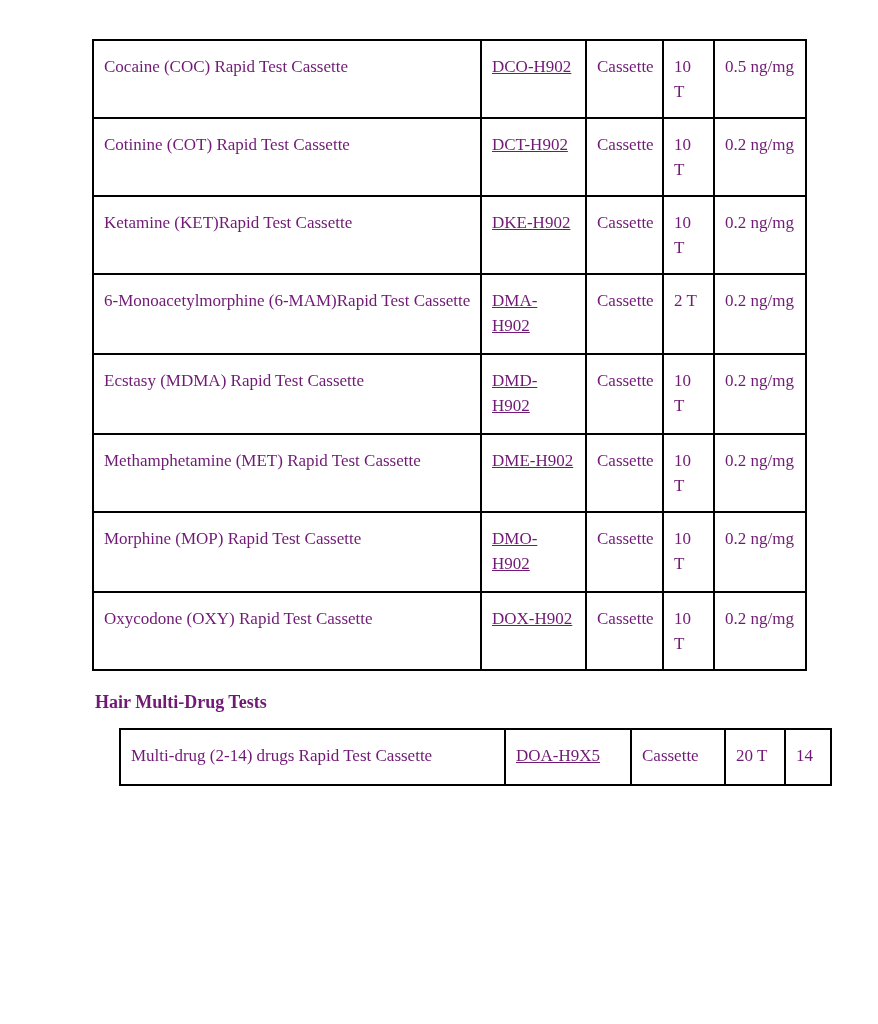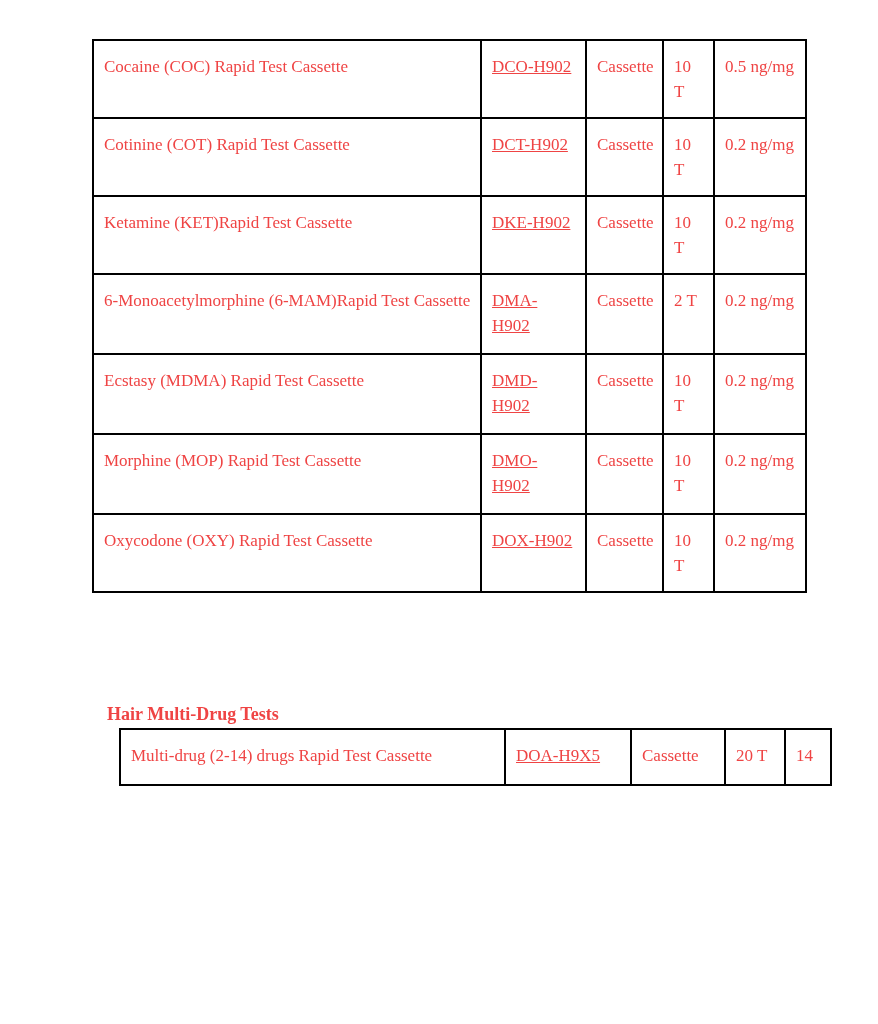--- a/index.html
+++ b/index.html
@@ -6,21 +6,21 @@
     margin: 0;
     padding: 0;
     background: #ffffff;
   }
   .page {
     position: relative;
     width: 878px;
     height: 1024px;
     background: #ffffff;
     font-family: "Liberation Serif", serif;
-    color: #ef4444;
+    color: #701a75;
     overflow: hidden;
   }
   table.tbl {
     position: absolute;
     border-collapse: collapse;
     table-layout: fixed;
   }
   table.tbl td {
     border: 2px solid #000000;
     vertical-align: top;
@@ -31,21 +31,21 @@
   }
   table.tbl tr { height: 56px; }
   table.tbl tr.tall { height: 80px; }
   td.cell-code { white-space: pre-line; text-decoration: underline; }
   .main-table { left: 92px; top: 39px; width: 713px; }
   .multi-table { left: 92px; top: 728px; width: 711px; margin-left: 27px; }
   .section-heading {
     position: absolute;
     left: 95px;
     top: 690px;
-    margin: 12px;
+    margin: 0;
     font-size: 18px;
     font-weight: bold;
     line-height: 24px;
     font-family: "Liberation Serif", serif;
     text-align: right;
   }
 </style>
 </head>
 <body>
 
@@ -90,20 +90,27 @@
           <td class="cell-sensitivity">0.2 ng/mg</td>
         </tr>
         <tr class="tall">
           <td class="cell-name">Ecstasy (MDMA) Rapid Test Cassette</td>
           <td class="cell-code">DMD-
 H902</td>
           <td class="cell-format">Cassette</td>
           <td class="cell-quantity">10 T</td>
           <td class="cell-sensitivity">0.2 ng/mg</td>
         </tr>
+        <tr>
+          <td class="cell-name">Methamphetamine (MET) Rapid Test Cassette</td>
+          <td class="cell-code">DME-H902</td>
+          <td class="cell-format">Cassette</td>
+          <td class="cell-quantity">10 T</td>
+          <td class="cell-sensitivity">0.2 ng/mg</td>
+        </tr>
         <tr class="tall">
           <td class="cell-name">Morphine (MOP) Rapid Test Cassette</td>
           <td class="cell-code">DMO-
 H902</td>
           <td class="cell-format">Cassette</td>
           <td class="cell-quantity">10 T</td>
           <td class="cell-sensitivity">0.2 ng/mg</td>
         </tr>
         <tr>
           <td class="cell-name">Oxycodone (OXY) Rapid Test Cassette</td>

